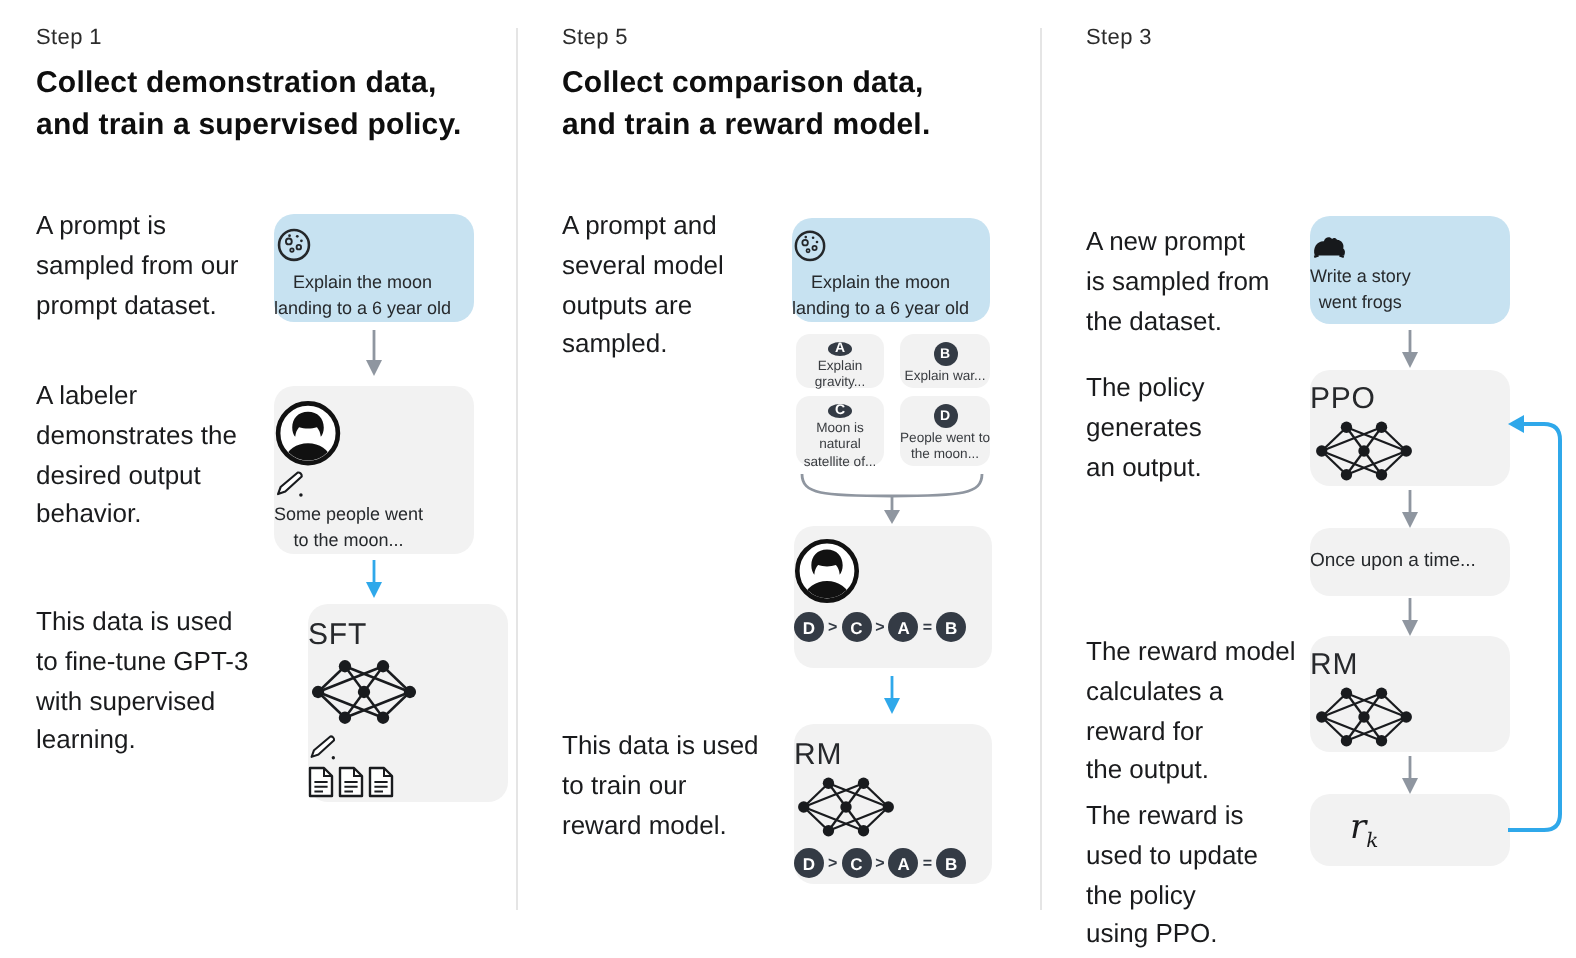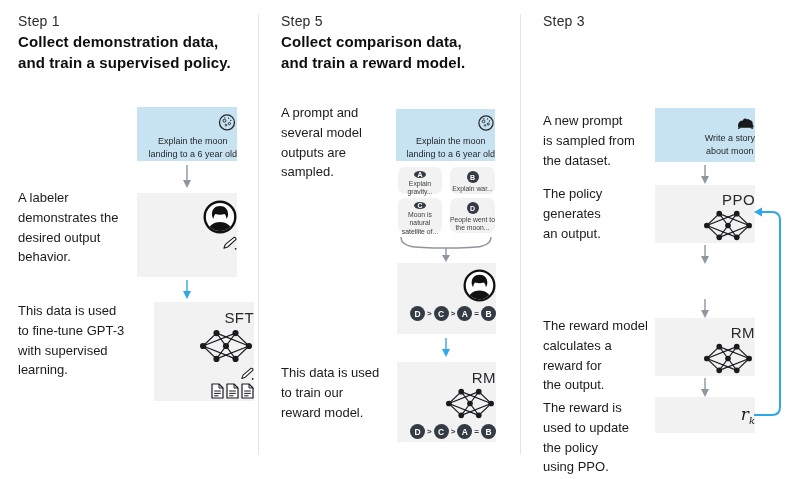--- a/index.html
+++ b/index.html
@@ -1,25 +1,25 @@
 <!DOCTYPE html>
 <html><head>
 <meta charset="utf-8">
 <style>
   html,body{margin:0;padding:0;background:#fff;}
   .canvas{position:relative;width:788px;height:479px;background:#ffffff;
           font-family:"Liberation Sans",sans-serif;overflow:hidden;}
   .abs{position:absolute;}
   .divider{position:absolute;top:14px;width:1px;height:441px;background:#e5e5e5;}
-  .step-label{font-size:14px;color:#2b2b2b;letter-spacing:.2px;}
+  .step-label{font-size:11px;color:#2b2b2b;letter-spacing:.2px;}
   .heading{font-size:15px;font-weight:bold;color:#0e0e0e;line-height:1.42;
            white-space:pre-line;letter-spacing:.1px;}
   .body-text{font-size:13px;color:#1a1b1d;line-height:1.52;white-space:pre-line;}
-  .box{position:absolute;border-radius:0;background:#f2f2f2;display:flex;
-       flex-direction:column;align-items:flex-end;}
+  .box{position:absolute;border-radius:10px;background:#f2f2f2;display:flex;
+       flex-direction:column;align-items:flex-start;}
   .box.blue{background:#c7e2f1;}
   .box-text{font-size:9px;color:#26292c;text-align:center;white-space:pre-line;line-height:1.45;}
   .model-label{font-size:15px;color:#27292c;letter-spacing:.4px;text-align:center;}
   .mini-card{position:absolute;background:#f2f2f2;border-radius:7px;display:flex;
              flex-direction:column;align-items:center;}
   .mini-chip{width:12px;height:12px;border-radius:50%;background:#343b45;color:#fff;
              font-size:7px;font-weight:bold;display:flex;align-items:center;
              justify-content:center;margin-top:4px;}
   .mini-text{font-size:6.8px;color:#393c40;text-align:center;white-space:pre-line;
              line-height:1.25;margin-top:2px;}
@@ -35,20 +35,23 @@
 <body>
 
 <div class="canvas">
 
   <div class="divider" style="left:258px;"></div>
   <div class="divider" style="left:520px;"></div>
 
   <div class="abs step-label" style="left:18px;top:13px;">Step 1</div>
   <div class="abs heading" style="left:18px;top:31px;width:236px;">Collect demonstration data,
 and train a supervised policy.</div>
+  <div class="abs body-text" style="left:18px;top:103px;width:124px;">A prompt is
+sampled from our
+prompt dataset.</div>
   <div class="abs body-text" style="left:18px;top:188px;width:124px;">A labeler
 demonstrates the
 desired output
 behavior.</div>
   <div class="abs body-text" style="left:18px;top:301px;width:124px;">This data is used
 to fine-tune GPT-3
 with supervised
 learning.</div>
 
   <div class="box blue" style="left:137px;top:107px;width:100px;height:54px;">
@@ -78,20 +81,22 @@
       <circle cx="20" cy="20" r="18" fill="#fff" stroke="#111" stroke-width="2.8"></circle>
       <g clip-path="url(#avclip1)">
         <path d="M20,26 C12,26 6,31 4,40 L36,40 C34,31 28,26 20,26 Z" fill="#111"></path>
         <path d="M20,7 C14.2,7 10.5,11 10.5,16.5 C10.5,19 11.3,21 12.3,22.2 C12.6,19.5 13.2,18.2 14.6,16.4 C17.8,17.5 22.2,17.5 25.4,16.4 C26.8,18.2 27.4,19.5 27.7,22.2 C28.7,21 29.5,19 29.5,16.5 C29.5,11 25.8,7 20,7 Z" fill="#111"></path>
       </g>
     </svg>
     <svg width="15" height="14" viewBox="0 0 15 14" style="margin-top:2px;">
       <path d="M12,1.3 a1.8,1.8 0 0 1 2,2 L5.6,11 L1.9,12.3 L3.2,8.7 Z" fill="#fff" stroke="#191b1e" stroke-width="1.1" stroke-linejoin="round"></path>
       <circle cx="13.6" cy="12.8" r="0.9" fill="#191b1e"></circle>
     </svg>
+    <div class="box-text" style="margin-top:2px;">Some people went
+to the moon...</div>
   </div>
 
   <svg class="abs" style="left:181px;top:279px;" width="12" height="22">
     <line x1="6" y1="1" x2="6" y2="13" stroke="#2fa8ea" stroke-width="1.4"></line>
     <polygon points="2,12 10,12 6,20" fill="#2fa8ea"></polygon>
   </svg>
 
   <div class="box" style="left:154px;top:302px;width:100px;height:99px;">
     <div class="model-label" style="margin-top:7px;">SFT</div>
     <svg width="56" height="36" viewBox="0 0 100 64" style="margin-top:2px;">
@@ -273,21 +278,21 @@
 used to update
 the policy
 using PPO.</div>
 
   <div class="box blue" style="left:655px;top:108px;width:100px;height:54px;">
     <svg width="19" height="14" viewBox="0 0 20 14" style="margin-top:7px;">
       <path d="M2.5,13 C1.2,9 3.8,5.3 7.3,5.5 C7.9,3.2 10.6,2.8 11.6,4.4 C12.2,3.6 13.7,3.7 14.2,4.8 C16.7,5.1 18.1,7.1 17.5,9.4 C18.5,10.2 18.7,11.6 18,13 Z" fill="#17191c"></path>
       <path d="M4.5,13 L2.2,13.8 M15.5,13 L17.8,13.8" stroke="#17191c" stroke-width="1.2"></path>
     </svg>
     <div class="box-text" style="margin-top:3px;">Write a story
-about moon</div>
+went frogs</div>
   </div>
 
   <svg class="abs" style="left:699px;top:164px;" width="12" height="22">
     <line x1="6" y1="1" x2="6" y2="13" stroke="#8f96a0" stroke-width="1.4"></line>
     <polygon points="2,12 10,12 6,20" fill="#8f96a0"></polygon>
   </svg>
 
   <div class="box" style="left:655px;top:185px;width:100px;height:58px;">
     <div class="model-label" style="margin-top:6px;">PPO</div>
     <svg width="54" height="33" viewBox="0 0 100 64" style="margin-top:1px;">
@@ -315,20 +320,23 @@
           <circle cx="67" cy="55" r="5.5"></circle>
       </g>
     </svg>
   </div>
 
   <svg class="abs" style="left:699px;top:244px;" width="12" height="22">
     <line x1="6" y1="1" x2="6" y2="13" stroke="#8f96a0" stroke-width="1.4"></line>
     <polygon points="2,12 10,12 6,20" fill="#8f96a0"></polygon>
   </svg>
 
+  <div class="box" style="left:655px;top:264px;width:100px;height:34px;justify-content:center;">
+    <div class="box-text" style="font-size:9.5px;">Once upon a time...</div>
+  </div>
 
   <svg class="abs" style="left:699px;top:298px;" width="12" height="22">
     <line x1="6" y1="1" x2="6" y2="13" stroke="#8f96a0" stroke-width="1.4"></line>
     <polygon points="2,12 10,12 6,20" fill="#8f96a0"></polygon>
   </svg>
 
   <div class="box" style="left:655px;top:318px;width:100px;height:58px;">
     <div class="model-label" style="margin-top:6px;">RM</div>
     <svg width="54" height="33" viewBox="0 0 100 64" style="margin-top:1px;">
       <g stroke="#191b1e" stroke-width="2.2">

